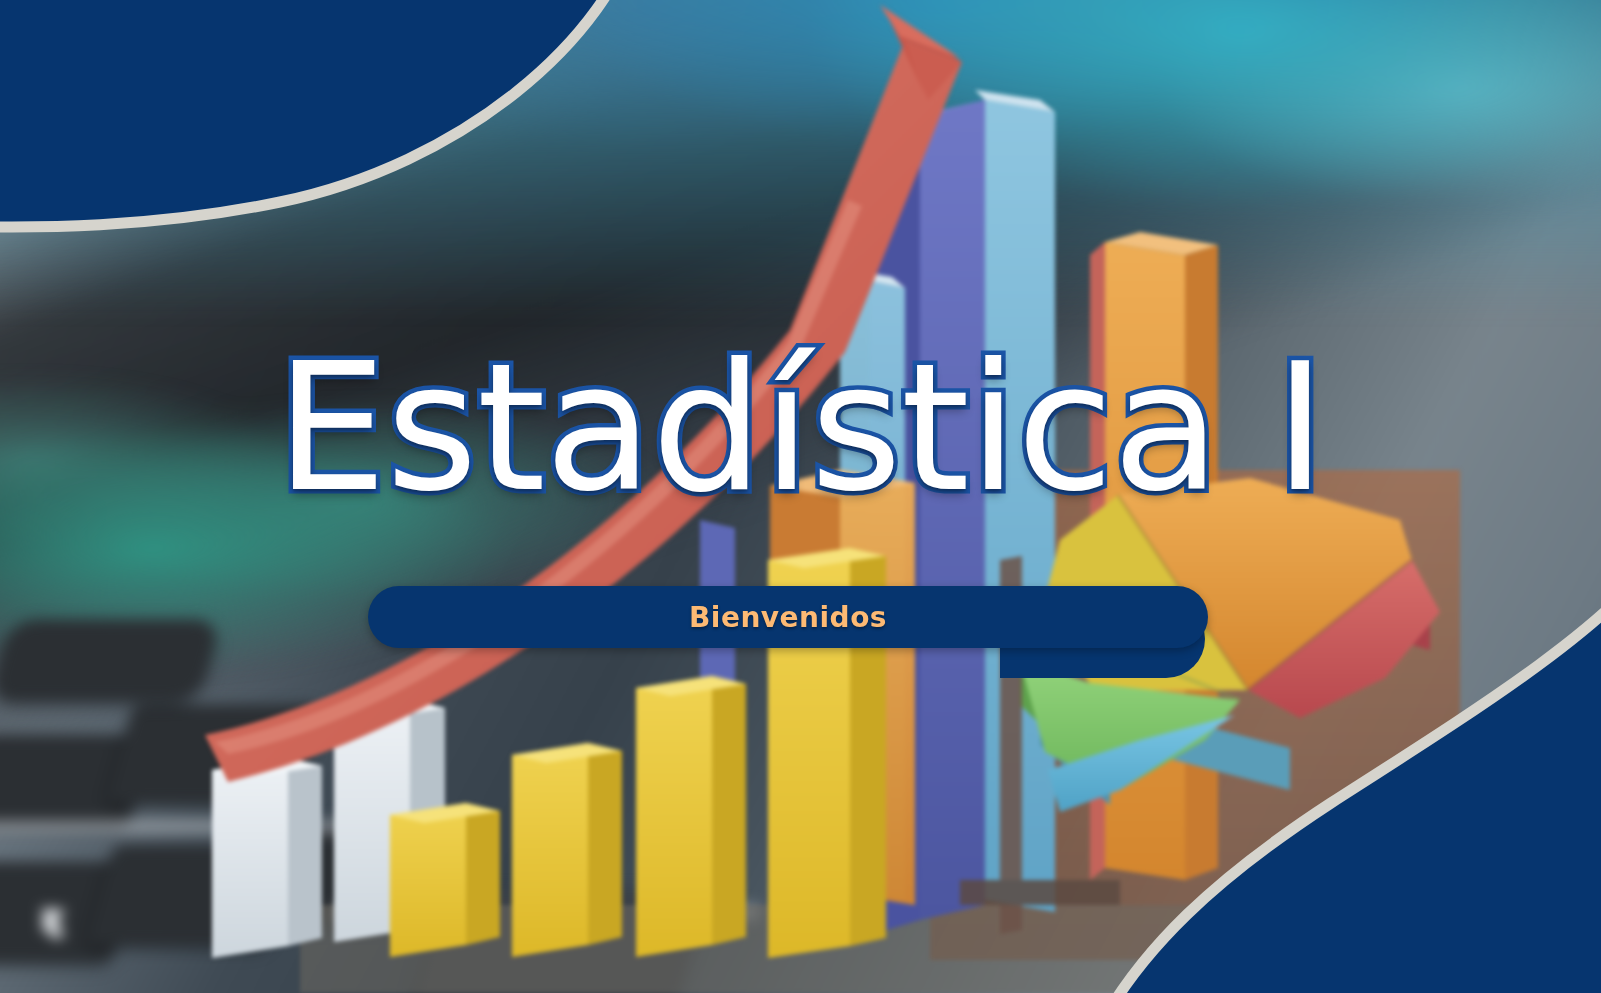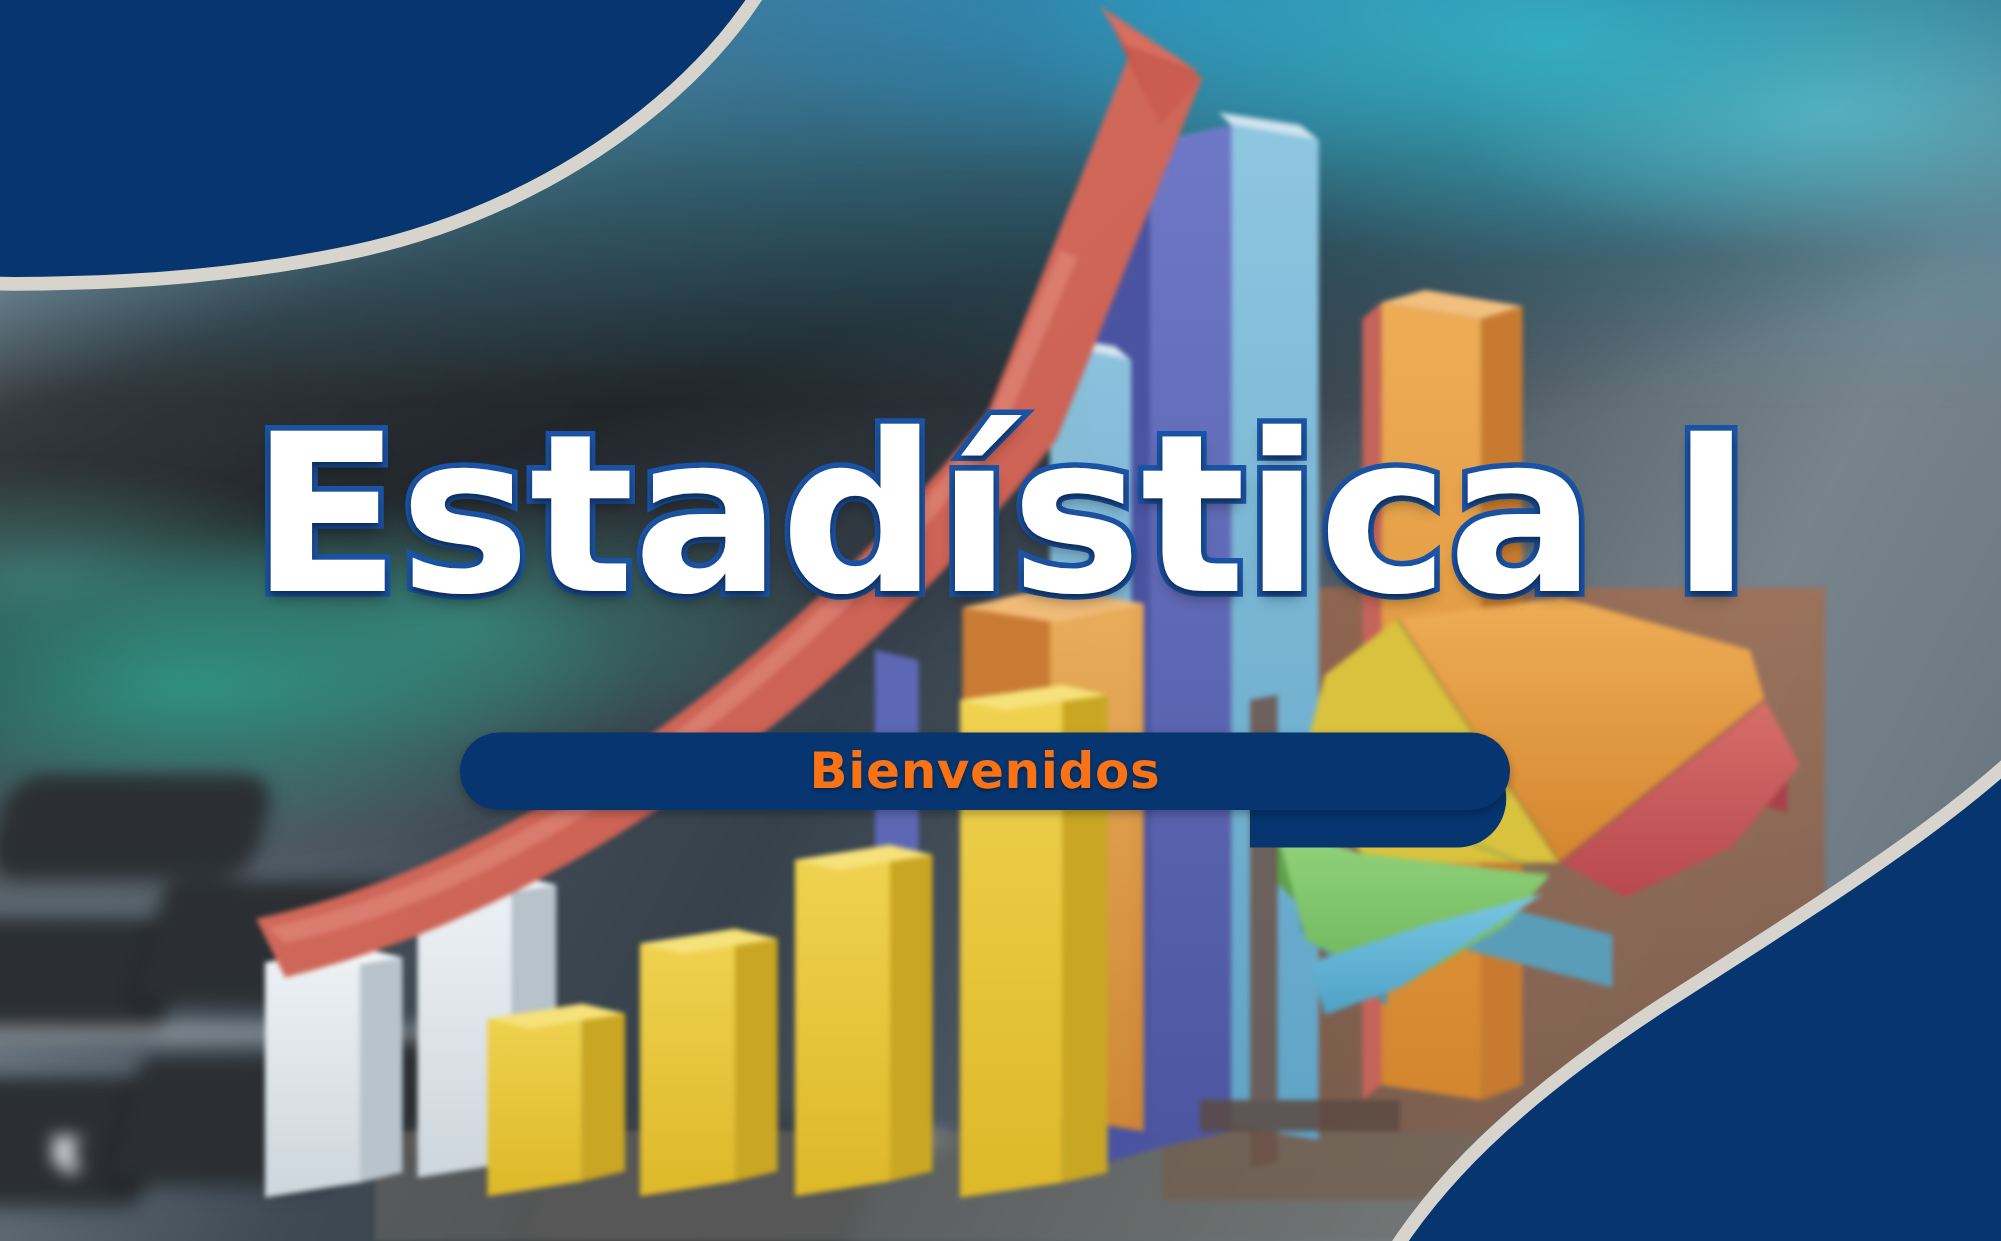--- a/index.html
+++ b/index.html
@@ -63,45 +63,46 @@
   
   .title-wrap{
     position:absolute;left:0;top:318px;width:1601px;
     text-align:center;
     pointer-events:none;
   }
   .title{
     display:inline-block;
     font-family:"DejaVu Sans","Liberation Sans",sans-serif;
     font-size:176px;
-    font-weight:bold;
+    font-weight:normal;
     letter-spacing:-1px;
     color:#ffffff;
     line-height:1.08;
     -webkit-text-stroke:9px #1b54a6;
     paint-order:stroke fill;
     text-shadow:
       0 6px 10px rgba(0,0,0,.30),
       0 2px 3px rgba(0,0,0,.25);
+    margin-top: 16px;
   }
 
   
   .pill{
     position:absolute;
     left:368px;top:586px;
     width:840px;height:62px;
     background:#06356f;
     border-radius:34px;
     display:flex;align-items:center;justify-content:center;
     box-shadow:0 3px 8px rgba(0,0,0,.28);
   }
   .pill-label{
-    color:#f97316;
+    color:#fdba74;
     font-family:"DejaVu Sans","Liberation Sans",sans-serif;
-    font-size:40px;
+    font-size:28px;
     font-weight:bold;
     letter-spacing:.5px;
     text-shadow:0 2px 3px rgba(0,0,0,.35);
   }
 </style>
 </head>
 <body>
 
 <div class="stage">
 

